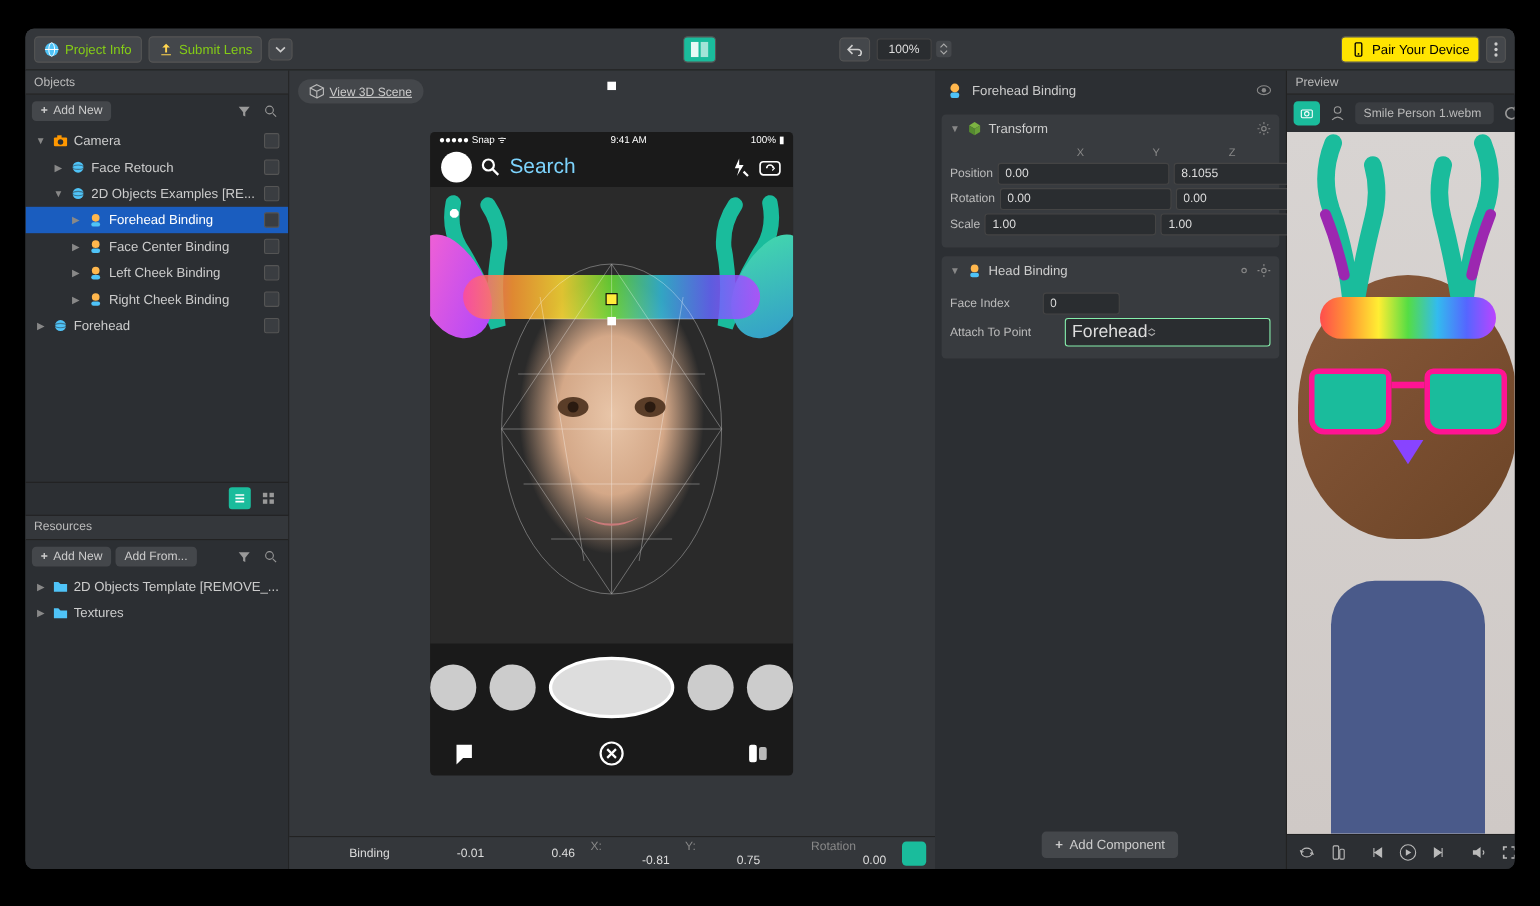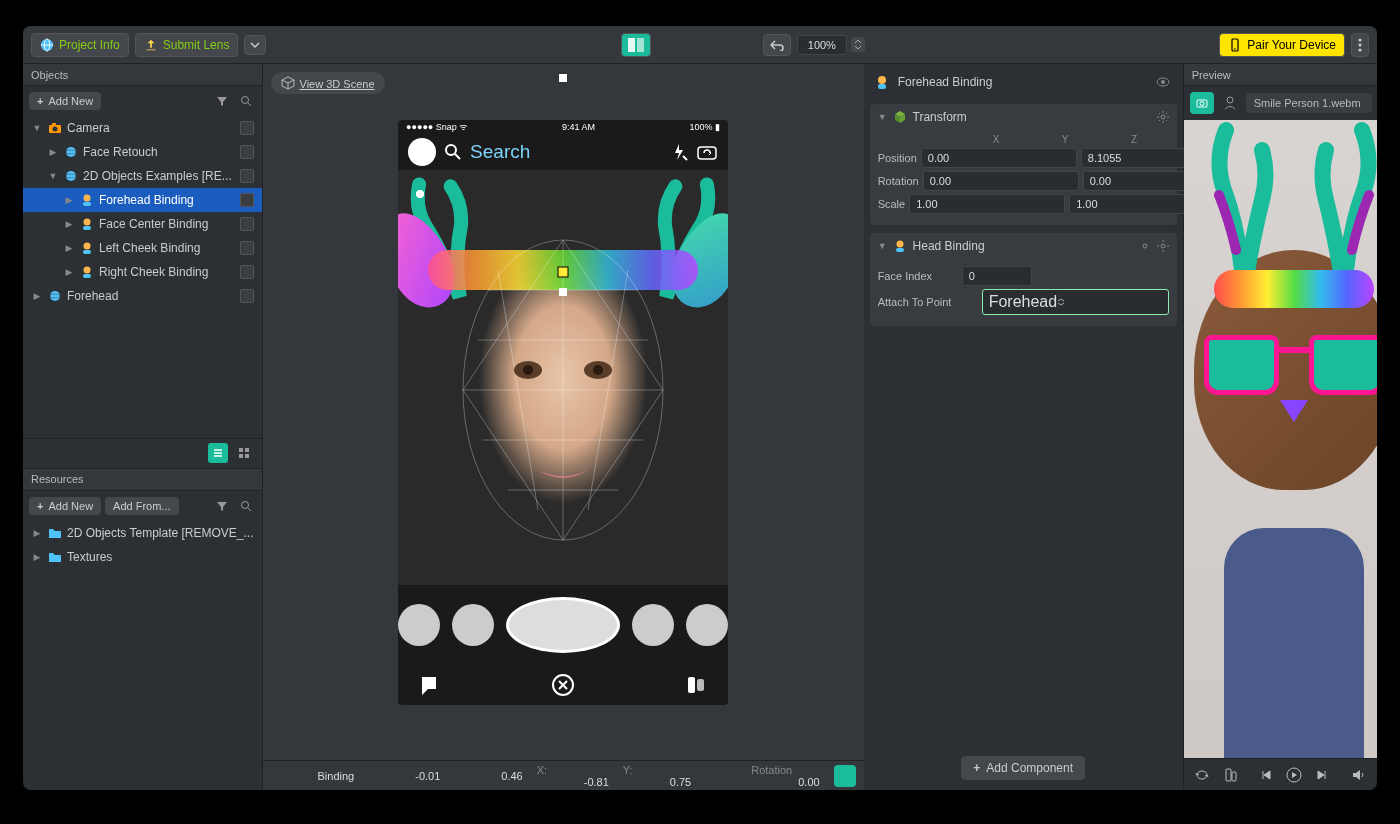--- a/index.html
+++ b/index.html
@@ -454,21 +454,21 @@
           </div>
         </div>
       </div>
       <div class="status-bar">
         <div class="sb-left">
           <span class="val">Binding</span>
           <span class="val">-0.01</span>
           <span class="val">0.46</span>
           <span><span class="label">X:</span> <span class="val">-0.81</span></span>
           <span><span class="label">Y:</span> <span class="val">0.75</span></span>
-          <span style="margin-left:46px"><span class="label">Rotation</span> <span class="val">0.00</span></span>
+          <span style="margin-left:32px"><span class="label">Rotation</span> <span class="val">0.00</span></span>
         </div>
         <div class="sb-icons">
             <div class="sb-cube"></div>
           </div>
       </div>
     </div>
 
     <div class="inspector">
       <div class="obj-row">
         <svg width="16" height="16" viewBox="0 0 16 16">

